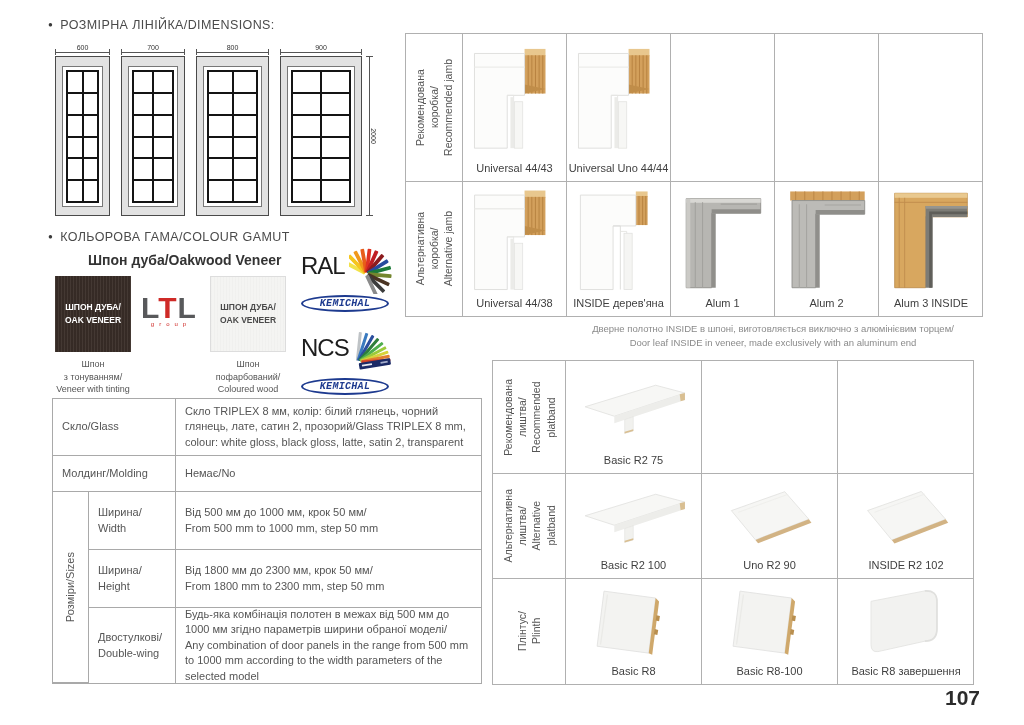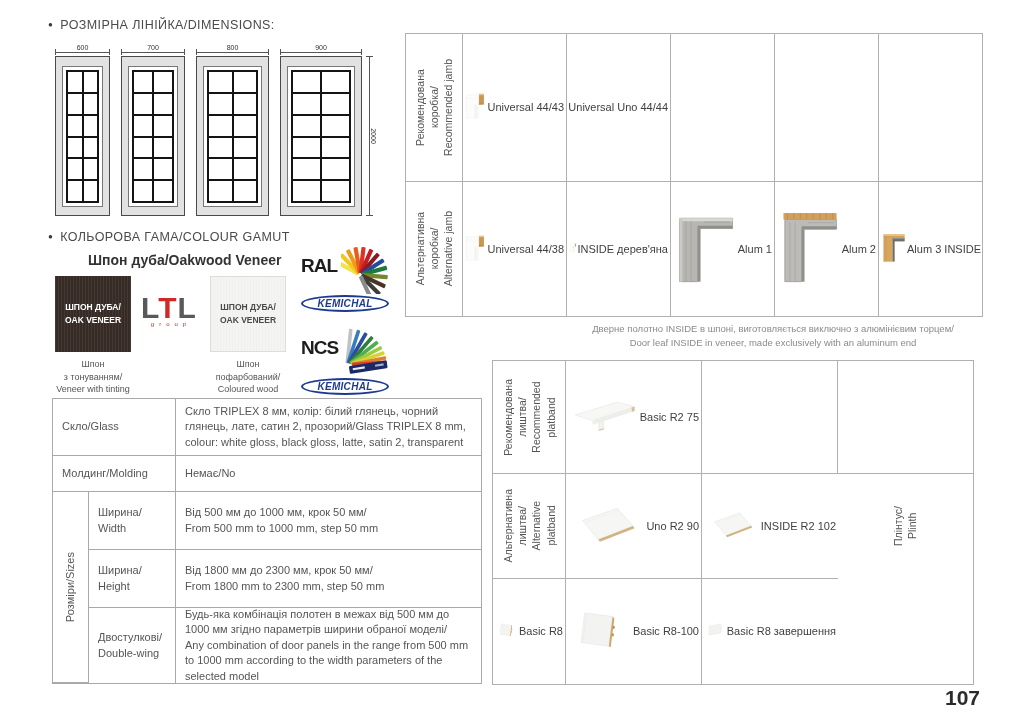--- a/index.html
+++ b/index.html
@@ -42,24 +42,24 @@
   .swatch-box.dark .swatch-label { color:#fff; }
   .swatch-box.light .swatch-label { color:#4a4a4a; }
   .swatch-caption { margin-top:6px; text-align:center; font-size:9px; color:#555; line-height:1.4; white-space:pre-line; }
 
   .ltl { text-align:center; }
   .ltl-word { font-size:30px; font-weight:900; letter-spacing:1px; line-height:.9; color:#58595b; }
   .ltl-word .t { color:#cf2a27; }
   .ltl-sub { font-size:6px; letter-spacing:5px; color:#cf2a27; margin-top:0px; padding-left:4px; }
 
   .fan-row { display:flex; align-items:center; gap:4px; }
-  .fan-label { font-size:19px; font-weight:bold; color:#1d1d1d; letter-spacing:-1px; }
+  .fan-label { font-size:24px; font-weight:normal; color:#1d1d1d; letter-spacing:-1px; }
   .k-logo { width:88px; height:17px; border:2px solid #1d3a8f; border-radius:50%;
      display:flex; align-items:center; justify-content:center;
-     font-size:10px; font-weight:800; font-style:italic; color:#1d3a8f; letter-spacing:.3px; }
+     font-size:10px; font-weight:800; font-style:italic; color:#1d3a8f; letter-spacing:.3px;font-family:Liberation Mono, monospace; }
 
   
   #spec-table { left:52px; top:398px; width:430px; display:grid;
      grid-template-columns:36px 87px 1fr; grid-template-rows:57px 36px 58px 58px 75px;
      border:1px solid #a9a9a9; font-size:11px; color:#555; background:#fff; }
   #spec-table > div { border-right:1px solid #a9a9a9; border-bottom:1px solid #a9a9a9;
      display:flex; align-items:center; padding:5px 9px; line-height:1.4; }
   #spec-table > .last-col { border-right:none; }
   #spec-table > .last-row { border-bottom:none; }
   .span2 { grid-column:1 / 3; }
@@ -70,21 +70,21 @@
 
   
   #jamb-table { left:405px; top:33px; width:578px; display:grid;
      grid-template-columns:57px repeat(5,104px); grid-template-rows:148px 134px;
      border:1px solid #b0b0b0; background:#fff; }
   #jamb-table > div { border-right:1px solid #b0b0b0; border-bottom:1px solid #b0b0b0; }
   #jamb-table > .last-col { border-right:none; }
   #jamb-table > .last-row { border-bottom:none; }
   .tbl-label { display:flex; align-items:center; justify-content:center; padding:4px 1px; }
   .tbl-label .vtext { font-size:10.5px; color:#555; }
-  .img-cell { display:flex; flex-direction:row; align-items:center; justify-content:flex-end; padding:4px 2px 7px 2px; }
+  .img-cell { display:flex; flex-direction:column; align-items:center; justify-content:flex-end; padding:4px 2px 7px 2px; }
   .img-cell svg { flex:1; width:92%; }
   .cell-name { font-size:11px; color:#3f3f3f; margin-top:2px; text-align:center; white-space:nowrap; }
 
   #jamb-footnote { left:560px; top:322px; width:426px; text-align:center;
      font-size:9.5px; color:#8a8a8a; line-height:1.5; white-space:pre-line; }
 
   
   #platband-table { left:492px; top:360px; width:482px; display:grid;
      grid-template-columns:73px repeat(3,136px); grid-template-rows:113px 105px 105px;
      border:1px solid #b0b0b0; background:#fff; }
@@ -476,20 +476,26 @@
     <div class="last-col"></div>
 
     <div class="tbl-label">
       <span class="vtext">Альтернативна
 лиштва/
 Alternative
 platband</span>
     </div>
     <div class="img-cell">
       <svg>
+          <use href="#sym-platband-flat"></use>
+        </svg>
+      <span class="cell-name">Basic R2 100</span>
+    </div>
+    <div class="img-cell">
+      <svg>
           <use href="#sym-platband-tilted"></use>
         </svg>
       <span class="cell-name">Uno R2 90</span>
     </div>
     <div class="img-cell last-col">
       <svg>
           <use href="#sym-platband-tilted"></use>
         </svg>
       <span class="cell-name">INSIDE R2 102</span>
     </div>

